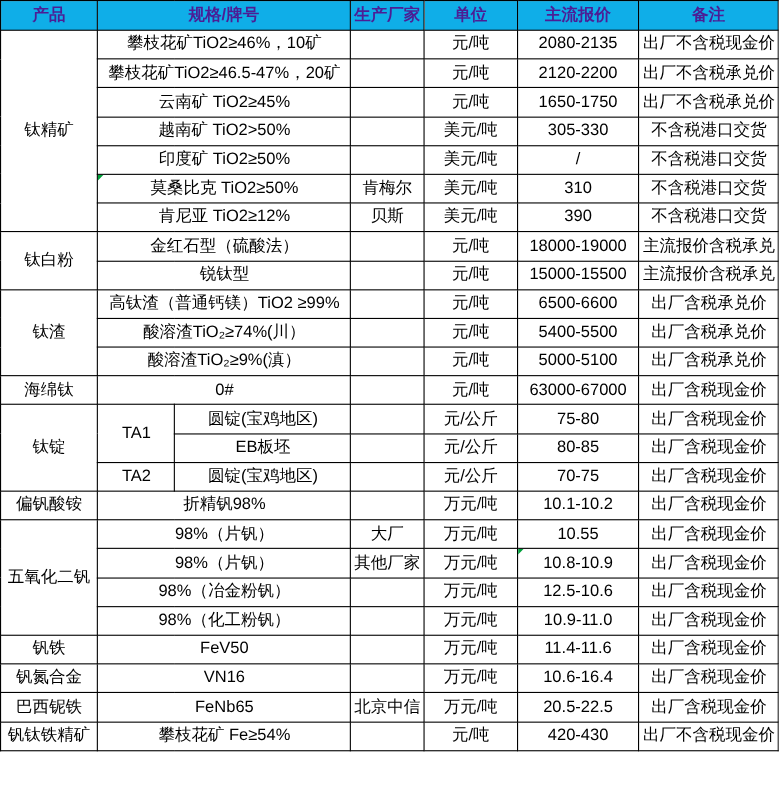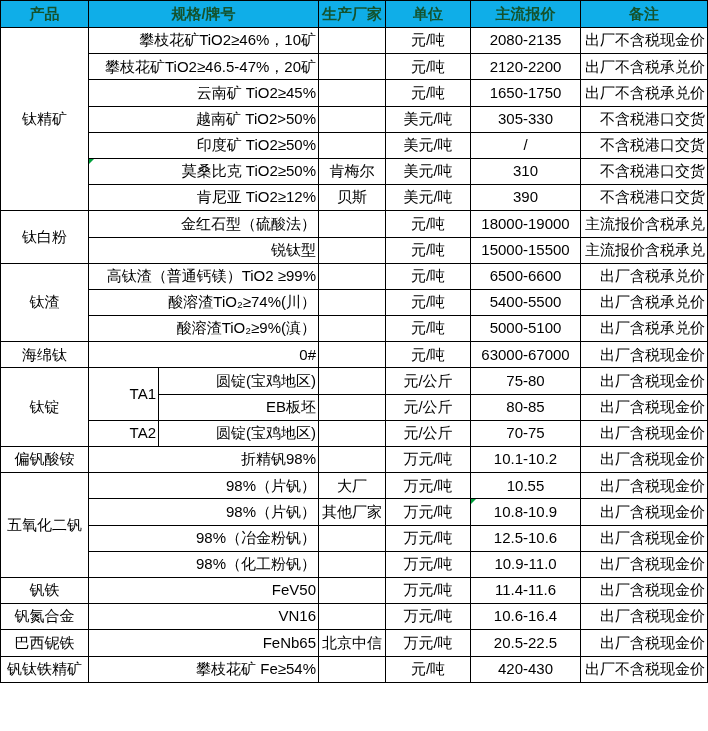--- a/index.html
+++ b/index.html
@@ -24,25 +24,25 @@
     line-height: 1.1;
     white-space: nowrap;
     overflow: hidden;
     vertical-align: middle;
     padding: 0;
   }
   .price-table thead tr { height: 27px; }
   .price-table tbody tr { height: 26.2px; }
   .price-table thead th {
     background: #0FAEE8;
-    color: #14532d;
+    color: #4c1d95;
     font-weight: bold;
     text-align: center;
   }
-  td.l { text-align: right; padding-left: 3px; padding-right: 2px; }
+  td.l { text-align: center; padding-left: 3px; padding-right: 2px; }
   td.c { text-align: center; }
   td.flagged { position: relative; }
   .tri {
     position: absolute;
     top: 0;
     left: 0;
     width: 0;
     height: 0;
     border-top: 5px solid #00A13B;
     border-right: 5px solid transparent;

